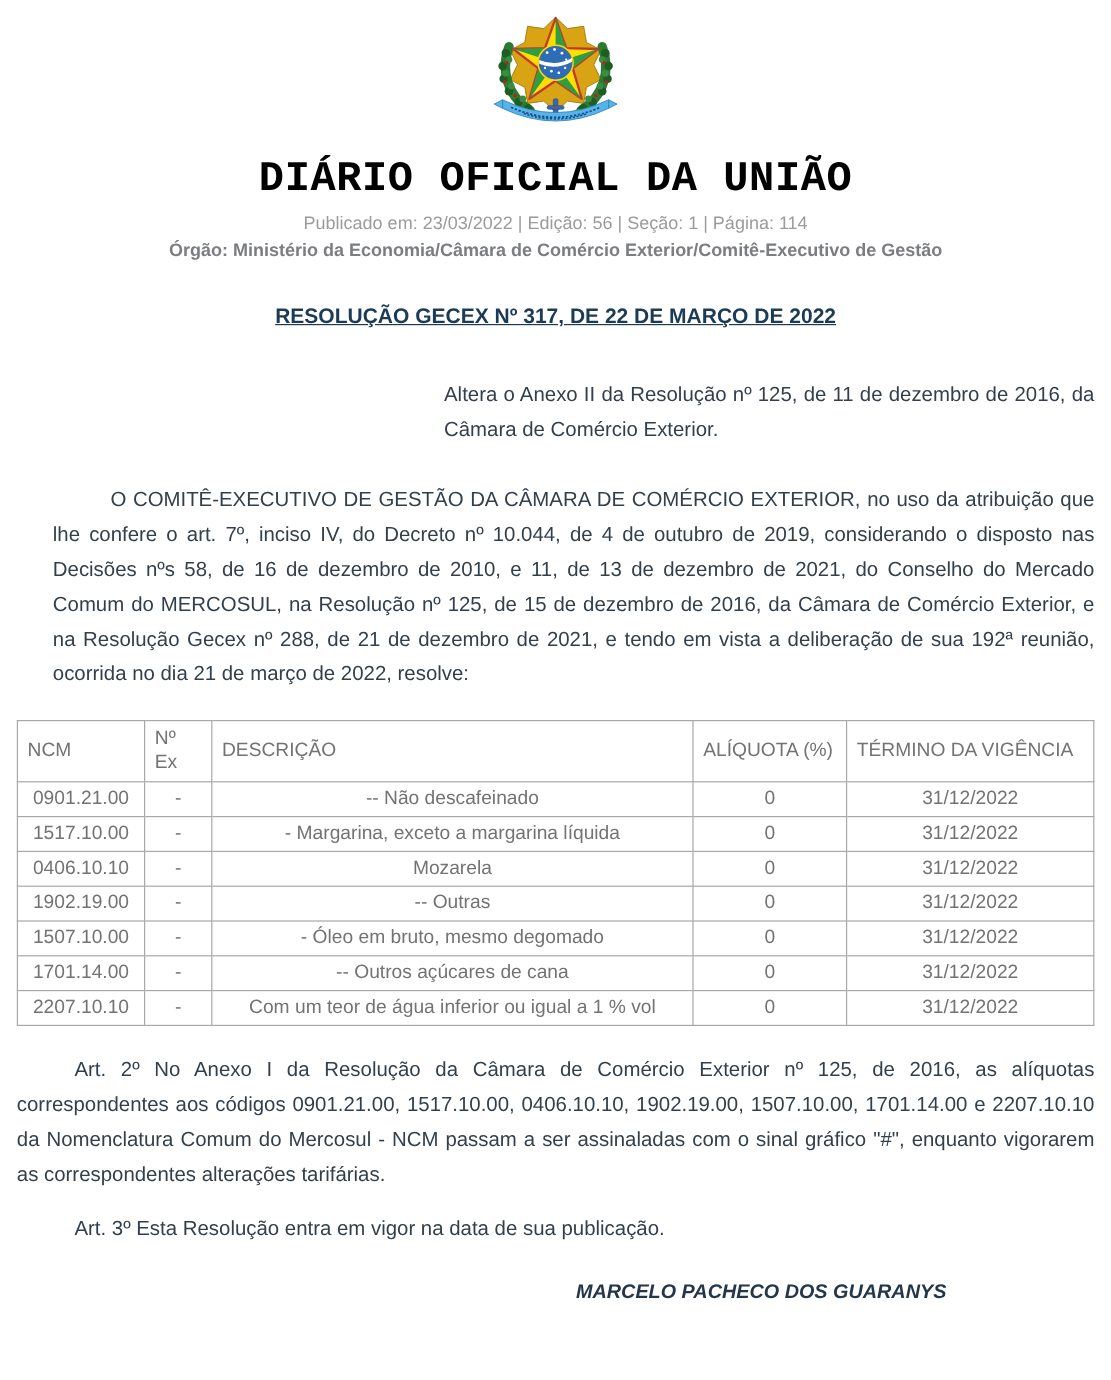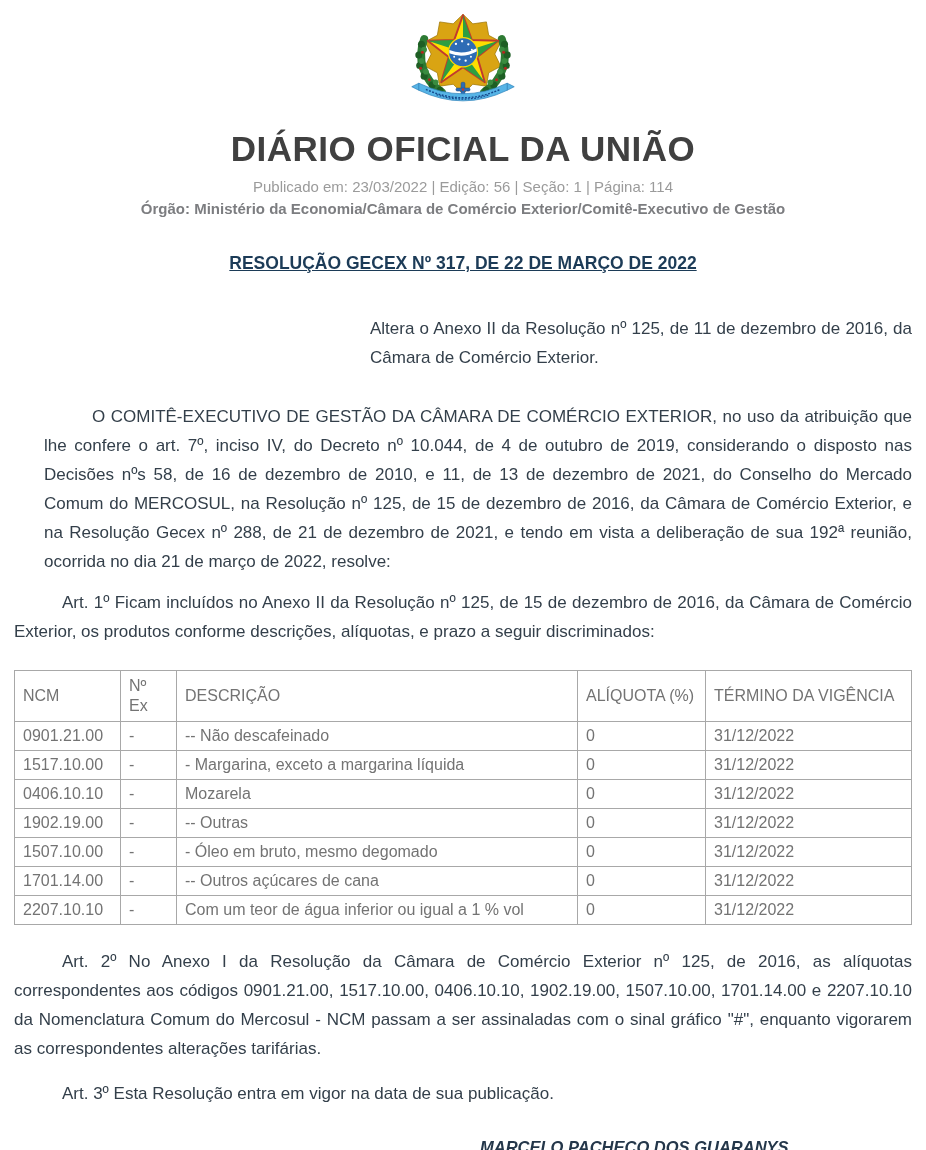--- a/index.html
+++ b/index.html
@@ -11,25 +11,25 @@
     color: #333f4a;
     -webkit-font-smoothing: antialiased;
   }
   .page { padding: 8px 14px 30px 14px; }
 
   
   .masthead { text-align: center; }
   .crest { line-height: 0; }
   .crest svg { width: 106px; height: 108px; }
   .m-title {
-    font-family: Liberation Sans, sans-serif;
+    font-family: Liberation Mono, monospace;
     font-weight: 700;
     font-size: 35px;
     letter-spacing: 0.5px;
-    color: #404040;
+    color: #000000;
     margin: 13px 0 9px 0;
   }
   .m-meta {
     color: #9b9b9b;
     font-size: 15px;
     margin: 0 0 5px 0;
   }
   .m-organ {
     color: #7c7d80;
     font-weight: 700;
@@ -78,20 +78,21 @@
     font-weight: 400;
     vertical-align: middle;
   }
   table.products th {
     padding: 5px 8px;
     line-height: 20px;
   }
   table.products td {
     padding: 3px 8px;
     line-height: 22px;
+    text-align: center;
   }
   .col-ncm  { width: 106px; }
   .col-ex   { width: 56px;  }
   .col-aliq { width: 128px; }
   .col-term { width: 206px; }
 
   
   .signature { margin: 30px 0 0 466px; }
   .sig-name {
     margin: 0;
@@ -185,21 +186,20 @@
     <p class="m-organ">Órgão: Ministério da Economia/Câmara de Comércio Exterior/Comitê-Executivo de Gestão</p>
   </header>
 
   <main>
     <h2 class="doc-heading">RESOLUÇÃO GECEX Nº 317, DE 22 DE MARÇO DE 2022</h2>
 
     <p class="summary">Altera o Anexo II da Resolução nº 125, de 11 de dezembro de 2016, da Câmara de Comércio Exterior.</p>
 
     <p class="para preamble">O COMITÊ-EXECUTIVO DE GESTÃO DA CÂMARA DE COMÉRCIO EXTERIOR, no uso da atribuição que lhe confere o art. 7º, inciso IV, do Decreto nº 10.044, de 4 de outubro de 2019, considerando o disposto nas Decisões nºs 58, de 16 de dezembro de 2010, e 11, de 13 de dezembro de 2021, do Conselho do Mercado Comum do MERCOSUL, na Resolução nº 125, de 15 de dezembro de 2016, da Câmara de Comércio Exterior, e na Resolução Gecex nº 288, de 21 de dezembro de 2021, e tendo em vista a deliberação de sua 192ª reunião, ocorrida no dia 21 de março de 2022, resolve:</p>
 
-    <p class="para art1">Art. 1º Ficam incluídos no Anexo II da Resolução nº 125, de 15 de dezembro de 2016, da Câmara de Comércio Exterior, os produtos conforme descrições, alíquotas, e prazo a seguir discriminados:</p>
 
     <table class="products">
       <colgroup>
         <col class="col-ncm">
           <col class="col-ex">
           <col class="col-desc">
           <col class="col-aliq">
           <col class="col-term">
       </colgroup>
       <thead>

